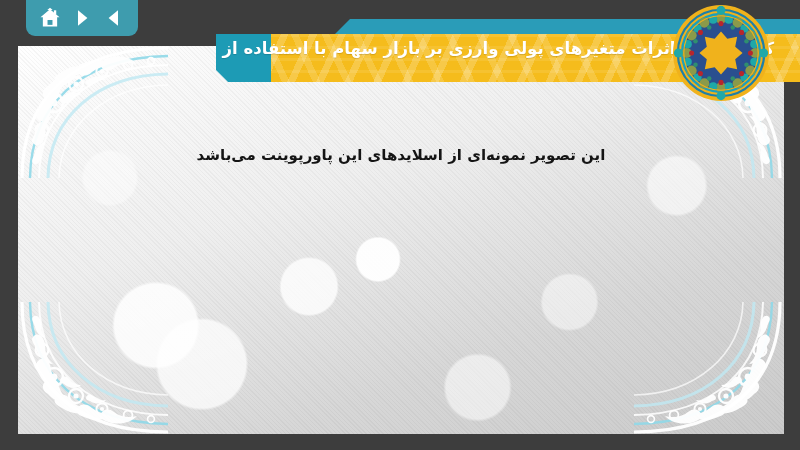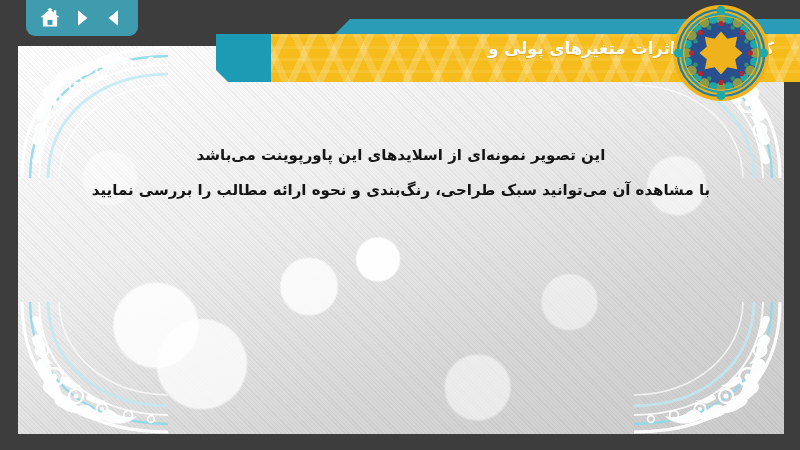--- a/index.html
+++ b/index.html
@@ -389,29 +389,29 @@
           <circle cx="133" cy="15" r="3.4" fill="none" stroke="#ffffff" stroke-width="1.6"></circle>
           <path d="M16 110 c2-8 6-13 11-14 -3 4 -4 9 -4 14 0 7 -5 10 -8 7 -2-2 0-5 1-7z"></path>
           <path d="M46 50 c6-5 13-5 17-1 -5 0 -9 2 -12 6 -3 4 -8 3 -9-1 0-2 2-3 4-4z"></path>
           <path d="M72 33 c6-4 13-3 16 1 -5-1 -9 0 -12 3 -4 4 -8 2 -8-1 0-2 2-2 4-3z"></path>
         </g>
       </svg>
     </div>
 
     <div class="body-copy">
       <div class="bline">این تصویر نمونه‌ای از اسلایدهای این پاورپوینت می‌باشد</div>
-      <div class="bline">با مشاهده آن می‌توانید سبک طراحی، رنگ‌بندی و نحوه ارائه مطالب را بررسی نمایید</div>
     </div>
   </div>
 
   <div class="title-banner">
     <div class="banner-tab"></div>
     <div class="banner-body"></div>
     <div class="title-text">
       <div class="tline">کامل تحلیل اثرات متغیرهای پولی و</div>
+      <div class="tline">ارزی بر بازار سهام با استفاده از</div>
     </div>
   </div>
 
   <div class="medallion">
     <svg width="98" height="98" viewBox="0 0 100 100" aria-hidden="true">
       <circle cx="50" cy="50" r="49" fill="#f0b21c"></circle>
       <circle cx="50" cy="50" r="46" fill="#1f7fa8"></circle>
       <circle cx="50" cy="50" r="43" fill="#f0b21c"></circle>
       <circle cx="50" cy="50" r="41" fill="#1a9fc0"></circle>
       <circle cx="50" cy="50" r="38" fill="#2a4f8f"></circle>

